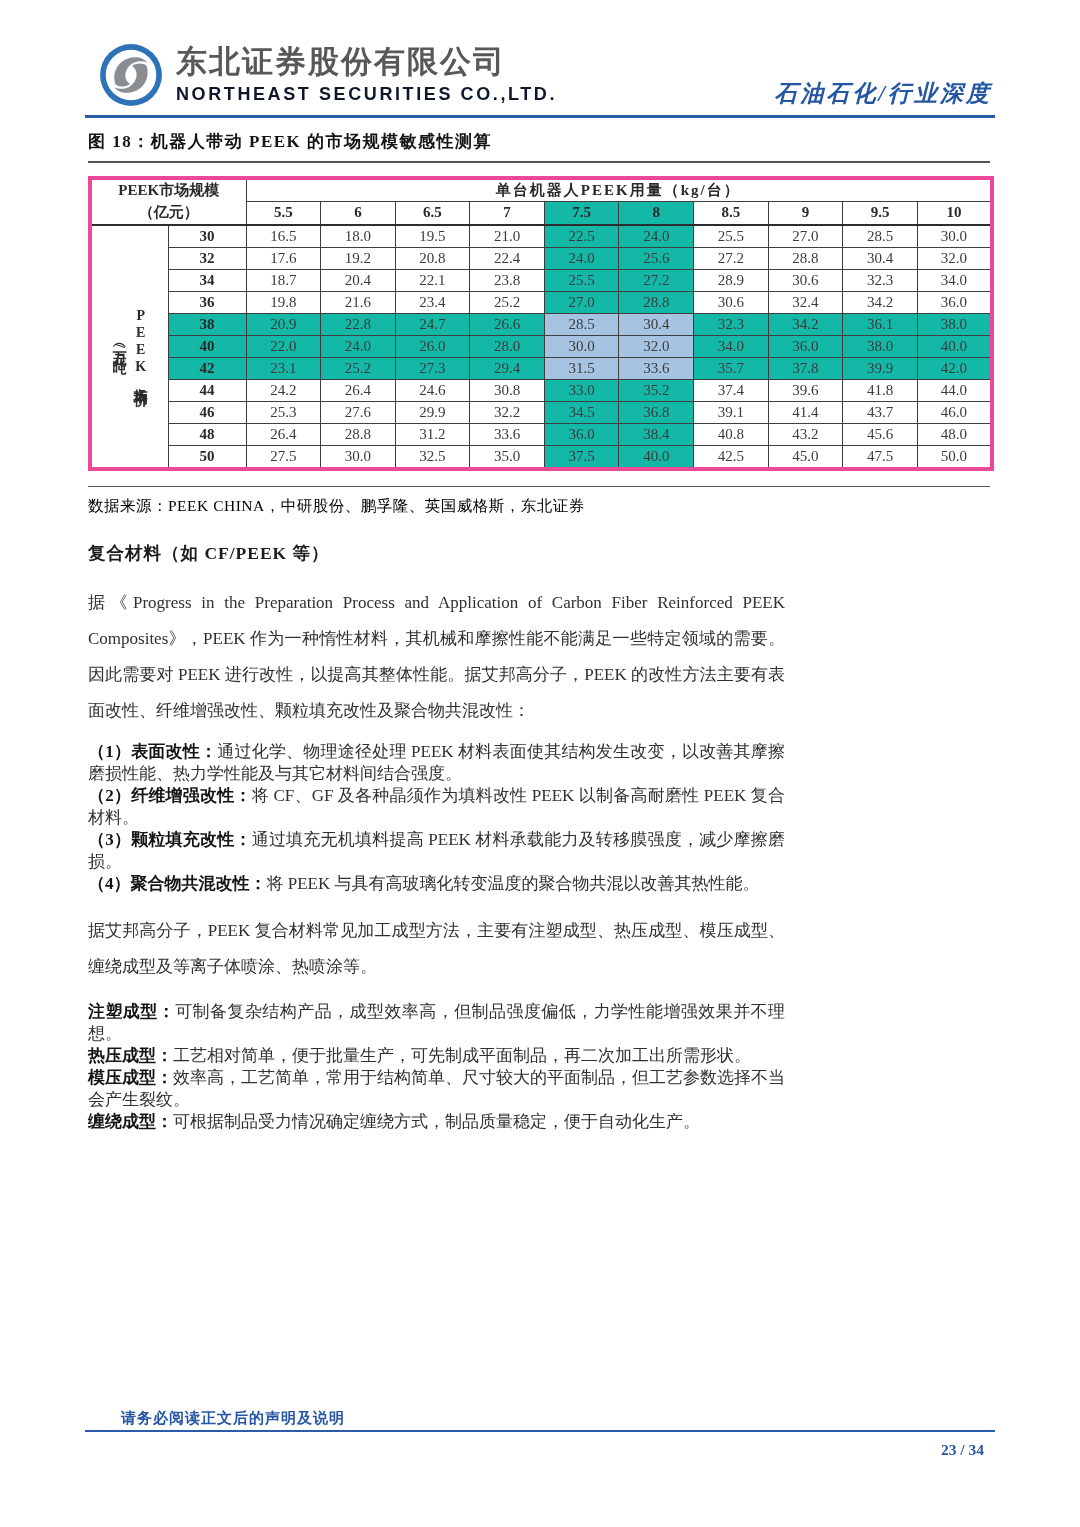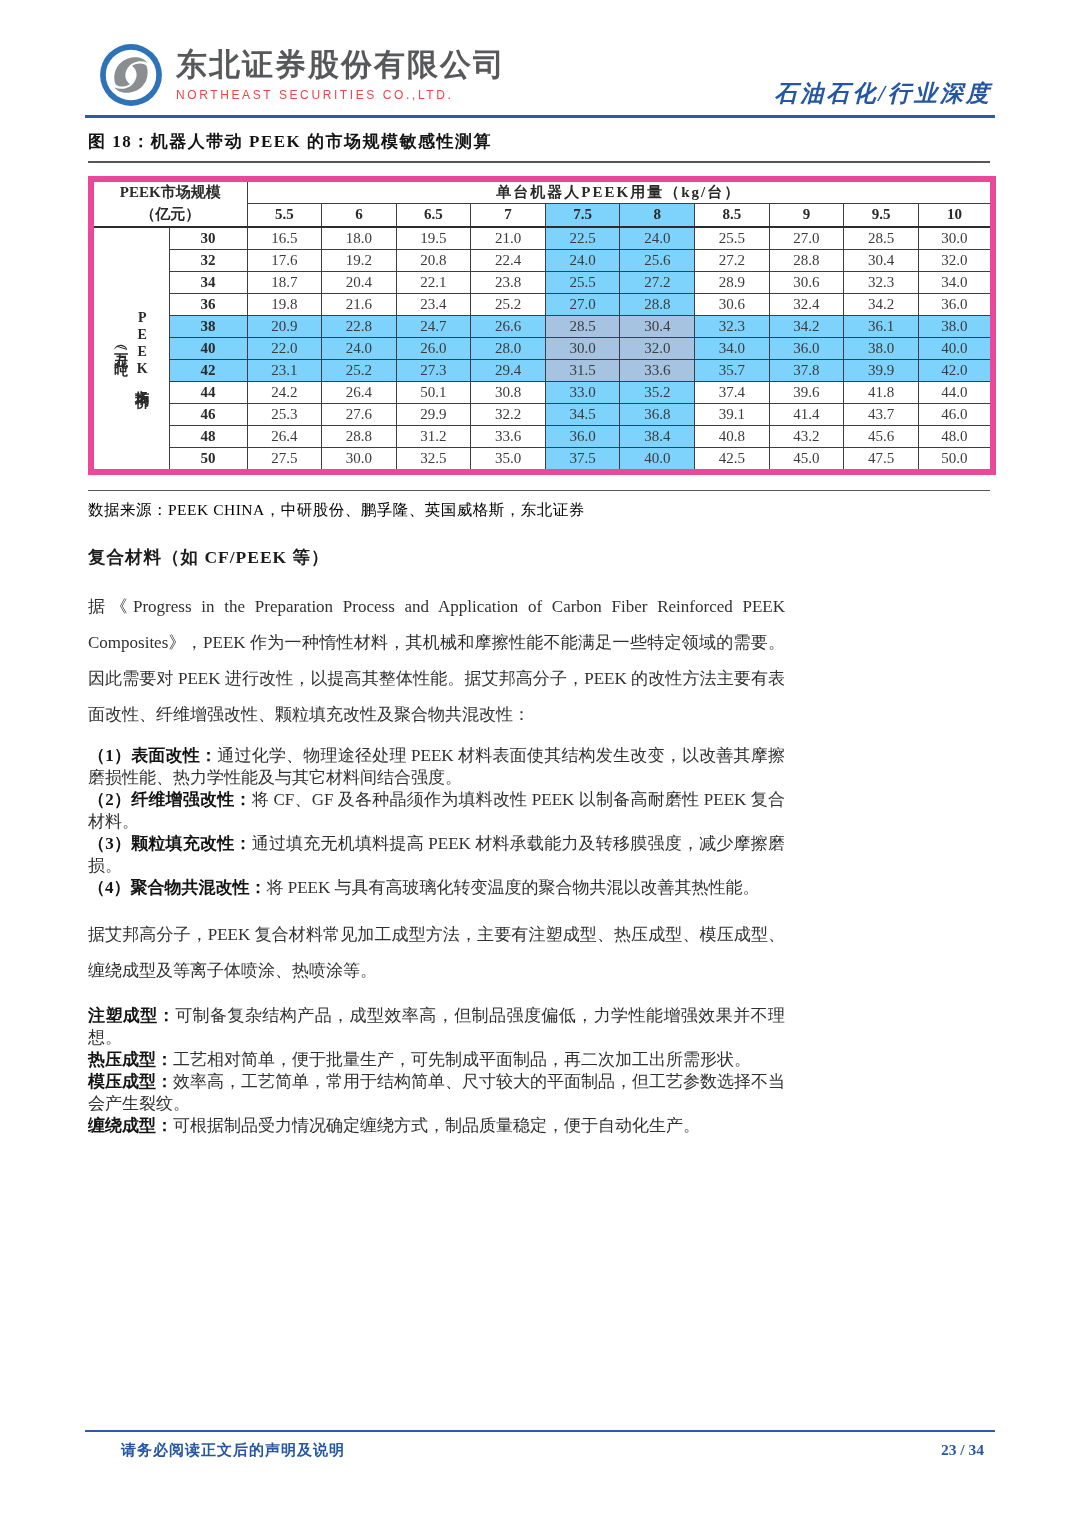--- a/index.html
+++ b/index.html
@@ -4,63 +4,63 @@
 <style>
   html,body{margin:0;padding:0;background:#ffffff;}
   .page{position:relative;width:1080px;height:1527px;background:#fff;overflow:hidden;
         font-family:"Liberation Serif","DejaVu Serif",serif;color:#303030;}
 
   
   .brand{position:absolute;left:98px;top:42px;display:flex;align-items:center;gap:12px;}
   .logo{width:66px;height:66px;flex:0 0 auto;}
   .brand-cn{font-family:"Liberation Sans","DejaVu Sans",sans-serif;font-weight:bold;
             font-size:31px;color:#57585a;letter-spacing:2px;line-height:1.1;}
-  .brand-en{font-family:"Liberation Sans","DejaVu Sans",sans-serif;font-weight:normal;
-            font-size:12px;color:#ef4444;letter-spacing:2.6px;margin-top:5px;}
+  .brand-en{font-family:"Liberation Sans","DejaVu Sans",sans-serif;font-weight:bold;
+            font-size:18px;color:#0f172a;letter-spacing:2.6px;margin-top:5px;}
   .industry{position:absolute;right:88px;top:78px;font-size:23px;font-weight:bold;font-style:italic;
             color:#2456a4;letter-spacing:3px;}
   .header-rule{position:absolute;left:85px;right:85px;top:115px;height:3px;background:#2b5ca9;}
 
   
   .main{position:absolute;left:88px;top:130px;width:902px;}
   .fig-title{font-size:17px;font-weight:bold;color:#141414;letter-spacing:1.5px;}
   .rule{height:2px;background:#54565a;margin-top:8px;}
   .rule.thin{height:1.5px;}
 
   
   table.sens{width:902px;margin-top:13px;border-collapse:collapse;table-layout:fixed;
-             font-size:15px;color:#3b3b3b;border:6px solid #ec4899;}
+             font-size:15px;color:#3b3b3b;border:4px solid #ec4899;}
   .sens th,.sens td{border:1px solid #3c3e40;height:21px;padding:0;text-align:center;
                     font-weight:normal;overflow:hidden;}
   .sens thead th{font-weight:bold;color:#2a2a2a;}
   .sens thead{border-bottom:2px solid #2b2d2f;}
   .sens .corner{line-height:1.45;font-size:15px;}
   .sens .group-h{letter-spacing:2px;}
   .sens td.rowlabel{font-weight:bold;color:#2a2a2a;}
-  .sens .light{background:#7dd3fc;}
+  .sens .light{background:#14b8a6;}
   .sens .med{background:#a6c4e2;}
   .vwrap{display:flex;justify-content:center;align-items:center;gap:3px;height:100%;}
   .v-unit{writing-mode:vertical-rl;text-orientation:mixed;font-size:14px;font-weight:bold;
           color:#2a2a2a;letter-spacing:2px;}
   .v-main{writing-mode:vertical-rl;text-orientation:upright;font-size:14px;font-weight:bold;
           color:#2a2a2a;letter-spacing:2px;}
 
   .fig-source{margin-top:9px;font-size:15.5px;color:#000000;letter-spacing:0.5px;}
 
   
   .body-col{width:697px;}
   .section-h{margin:24px 0 0;font-size:17.5px;font-weight:bold;color:#1c1c1c;letter-spacing:1px;}
   .para{margin:20px 0 0;font-size:17px;line-height:36px;text-align:justify;color:#303030;}
   .items{margin-top:12px;}
   .items p{margin:0;font-size:17px;line-height:22px;text-align:justify;color:#303030;}
   .items .b{font-weight:bold;color:#141414;}
 
   
   .footer-rule{position:absolute;left:85px;right:85px;top:1430px;height:2px;background:#2b5ca9;}
-  .disclaimer{position:absolute;left:121px;top:1441px;font-size:15px;font-weight:bold;
+  .disclaimer{position:absolute;left:121px;top:1409px;font-size:15px;font-weight:bold;
               color:#2456a4;letter-spacing:1px;}
   .pageno{position:absolute;right:96px;top:1441px;font-size:15.5px;font-weight:bold;color:#2456a4;}
 </style>
 </head>
 <body>
 
 <div class="page">
 
   <div class="brand">
     <svg class="logo" viewBox="0 0 64 64">
@@ -213,21 +213,21 @@
             <td class="med">33.6</td>
             <td class="light">35.7</td>
             <td class="light">37.8</td>
             <td class="light">39.9</td>
             <td class="light">42.0</td>
           </tr>
           <tr>
             <td class="rowlabel">44</td>
             <td>24.2</td>
             <td>26.4</td>
-            <td>50.1</td>
+            <td>24.6</td>
             <td>30.8</td>
             <td class="light">33.0</td>
             <td class="light">35.2</td>
             <td>37.4</td>
             <td>39.6</td>
             <td>41.8</td>
             <td>44.0</td>
           </tr>
           <tr>
             <td class="rowlabel">46</td>

